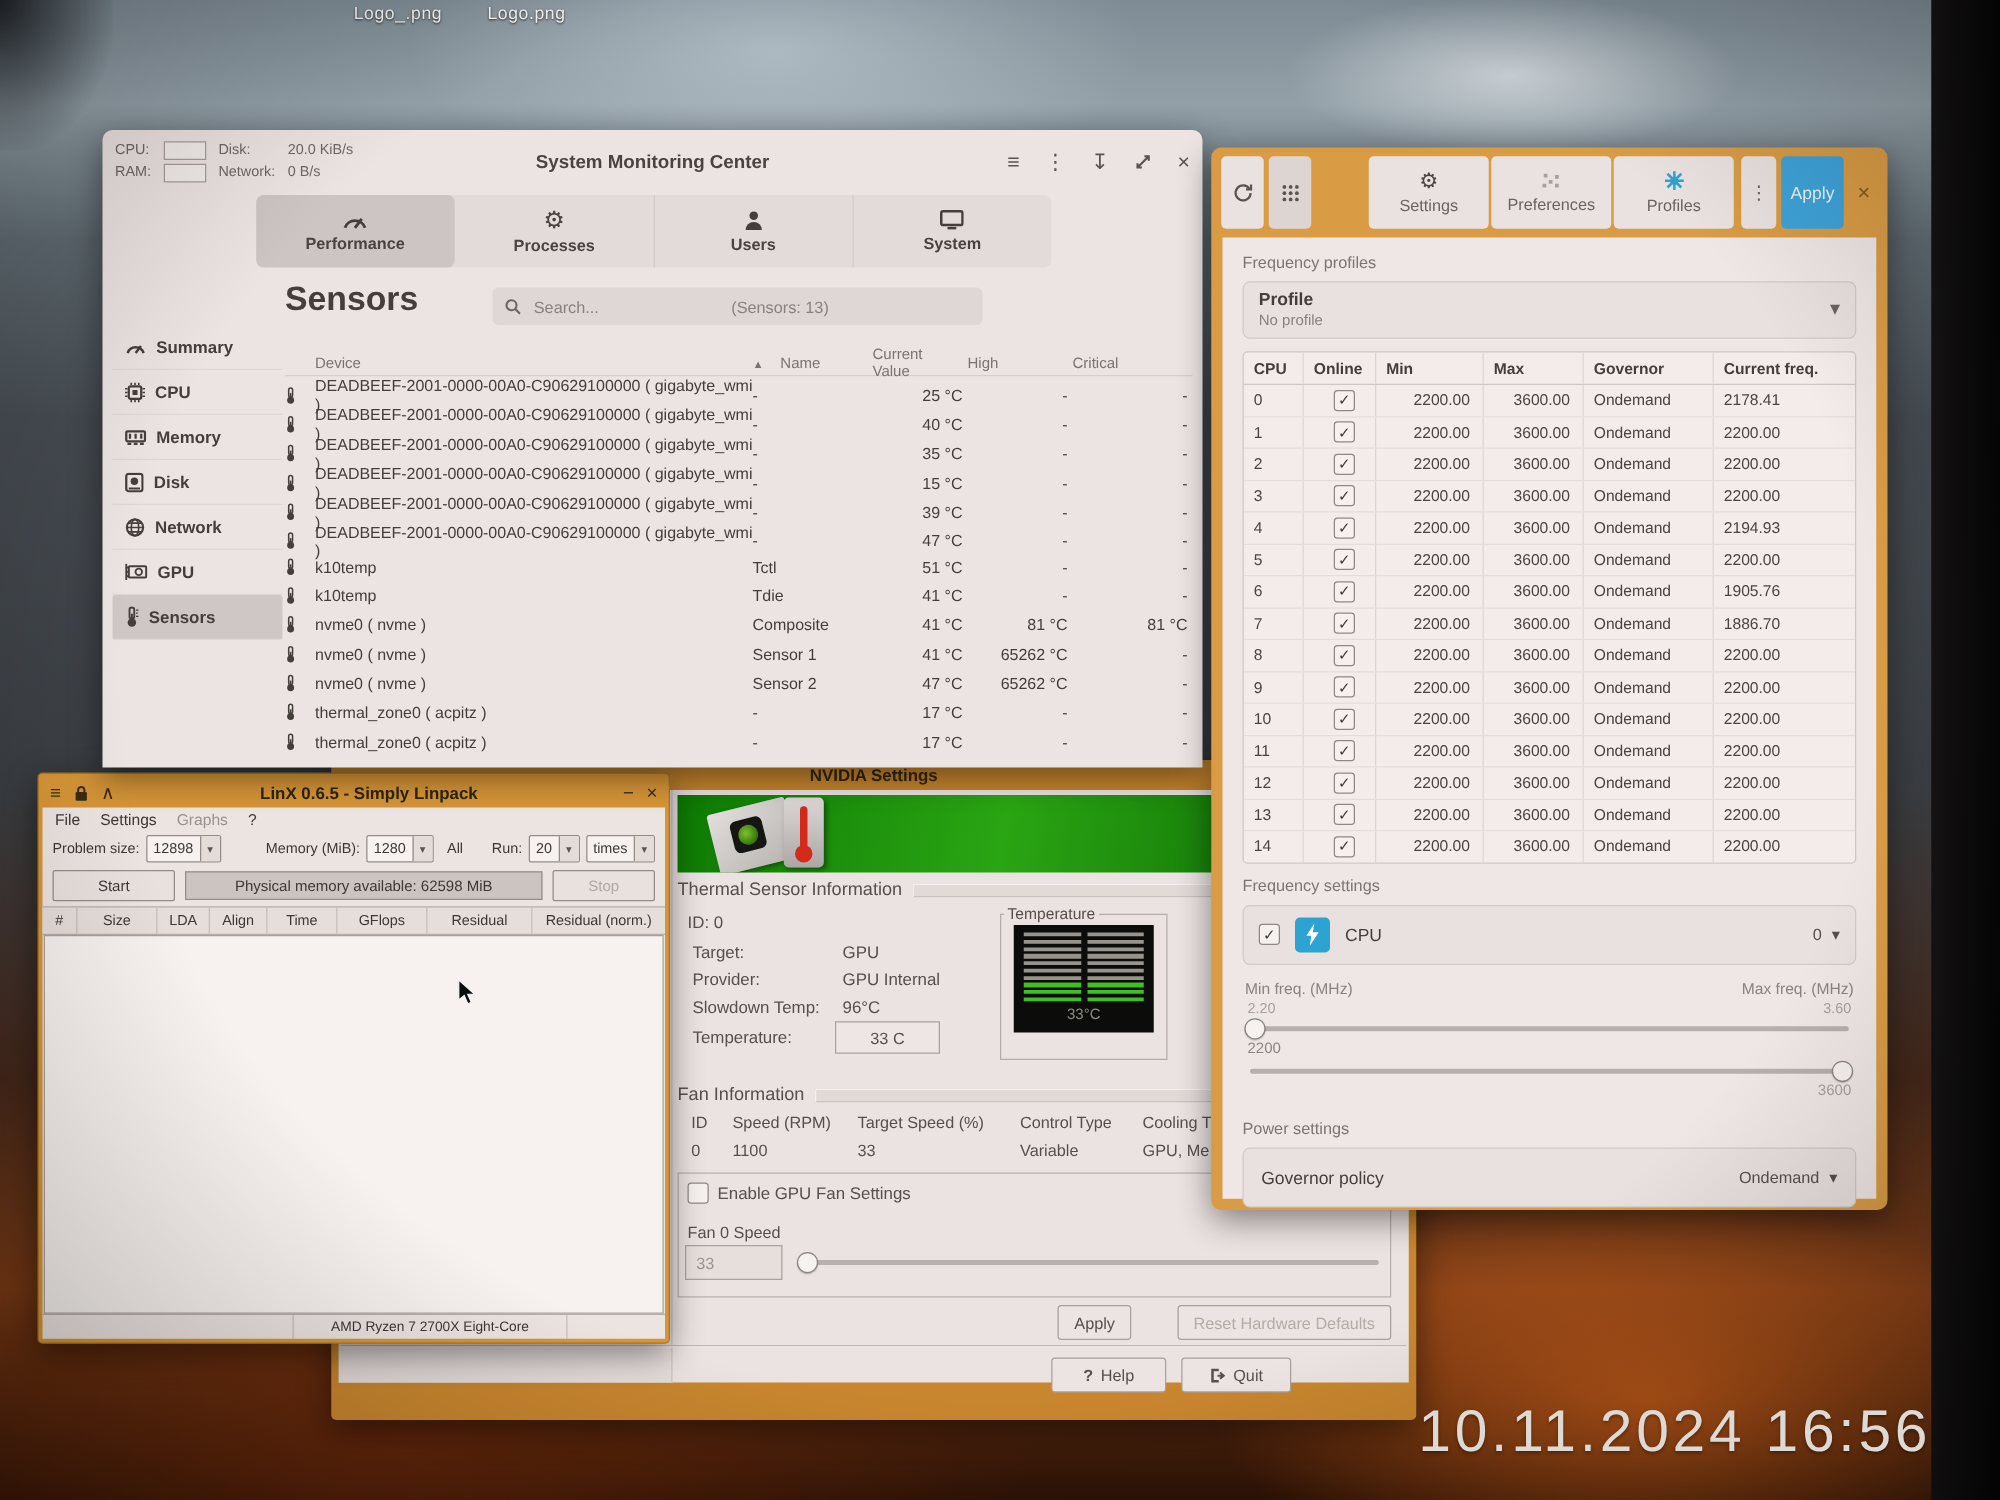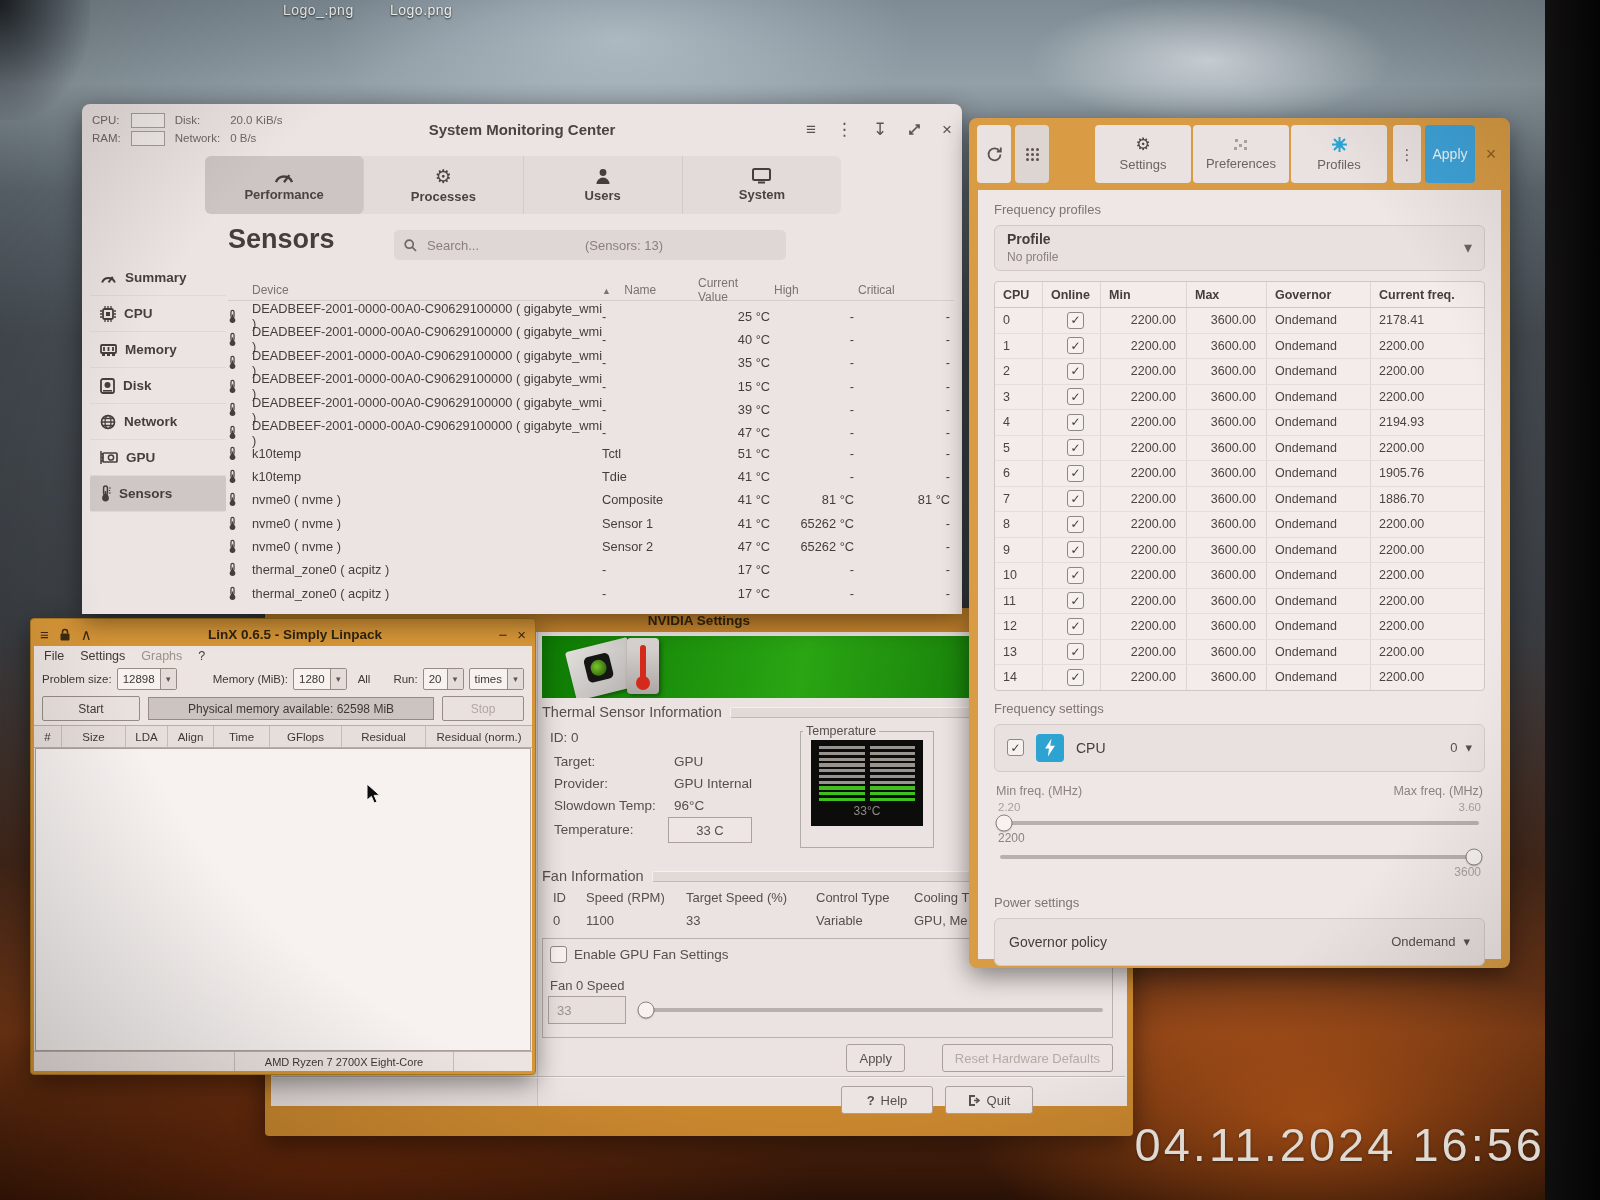--- a/index.html
+++ b/index.html
@@ -947,14 +947,14 @@
           <span class="icon-glyph">▾</span>
         </span>
       </div>
     </div>
   </div>
 
   <svg class="cursor" width="16" height="22" viewBox="0 0 16 22">
     <path d="M1 1 L1 17 L5.4 13.4 L8.2 20 L11 18.8 L8.2 12.4 L13.6 12.2 Z" fill="#0d0d0d" stroke="#f5f5f5" stroke-width="1"></path>
   </svg>
 
-  <div class="timestamp">04.11.2024 16:56</div>
+  <div class="timestamp">10.11.2024 16:56</div>
 </div>
 
 </body></html>

